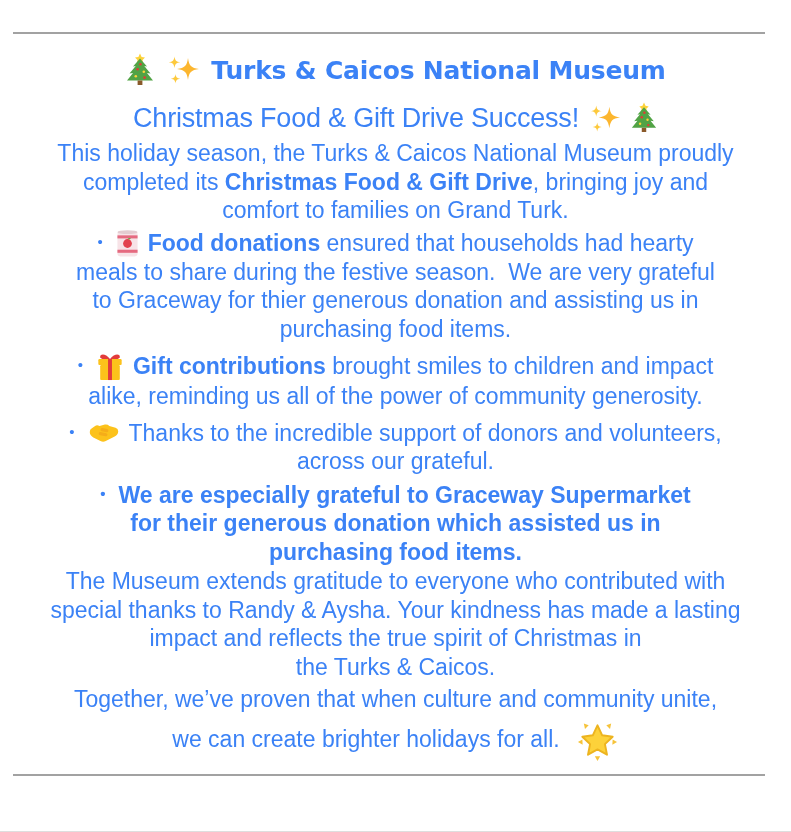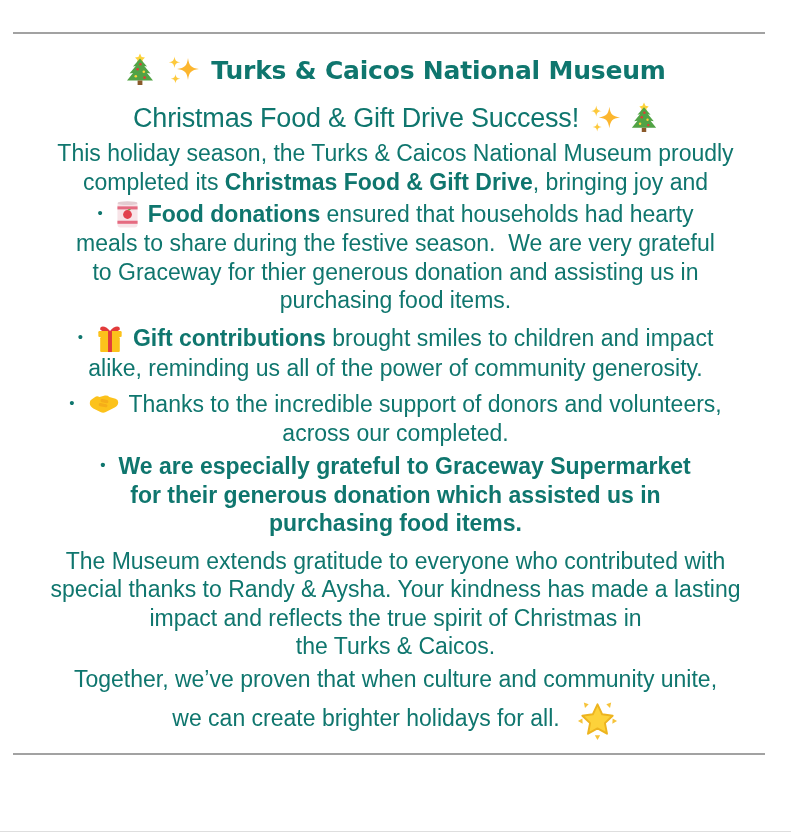--- a/index.html
+++ b/index.html
@@ -2,21 +2,21 @@
 <html><head>
 <meta charset="utf-8">
 <style>
   html,body{margin:0;padding:0;background:#ffffff;}
   .page{
     position:relative;
     width:791px;height:831px;
     background:#ffffff;
     border-bottom:1px solid #dedede;
     font-family:"Liberation Sans",sans-serif;
-    color:#0f766e;
+    color:#3b82f6;
     overflow:hidden;
   }
   .rule{height:2px;background:#a2a2a2;margin-left:13px;margin-right:26px;}
   .rule-top{margin-top:32px;}
   .rule-bottom{margin-top:14px;}
   .title{
     margin:19px 0 0;
     display:flex;align-items:center;justify-content:center;gap:11px;
     height:34px;
     font-family:"DejaVu Sans","Liberation Sans",sans-serif;
@@ -34,21 +34,21 @@
     line-height:28.5px;
     white-space:pre;
     text-align:center;
     display:flex;align-items:center;justify-content:center;
   }
   .p-intro{margin-top:4px;}
   .p-bullet1{margin-top:4px;}
   .p-bullet2{margin-top:8px;}
   .p-bullet3{margin-top:8px;}
   .p-bullet4{margin-top:5px;font-weight:bold;}
-  .p-closing{margin-top:9px;}
+  .p-closing{margin-top:1px;}
   .p-together{margin-top:4px;}
   .p-brighter{margin-top:4px;}
   .p-brighter .line{line-height:42px;}
   b{font-weight:bold;}
   .dot{
     font-size:15px;
     margin-right:13px;
     position:relative;top:-1px;
   }
   .emoji{display:inline-flex;align-items:center;justify-content:center;}
@@ -137,20 +137,21 @@
           <use href="#ic-tree"></use>
         </svg>
       </span>
   </h2>
 
   <div class="content">
 
     <div class="para p-intro">
       <div class="line"><span>This holiday season, the Turks &amp; Caicos National Museum proudly</span></div>
       <div class="line"><span>completed its </span><b>Christmas Food &amp; Gift Drive</b><span>, bringing joy and</span></div>
+      <div class="line"><span>comfort to families on Grand Turk.</span></div>
     </div>
 
     <div class="para p-bullet1">
       <div class="line">
         <span class="dot">•</span>
         <span class="emoji em-inline"><svg width="23" height="29" viewBox="0 0 24 30">
               <use href="#ic-can"></use>
             </svg></span>
         <b>Food donations</b><span> ensured that households had hearty</span>
       </div>
@@ -171,21 +172,21 @@
     </div>
 
     <div class="para p-bullet3">
       <div class="line">
         <span class="dot">•</span>
         <span class="emoji em-inline"><svg width="32" height="24" viewBox="0 0 36 26">
               <use href="#ic-handshake"></use>
             </svg></span>
         <span>Thanks to the incredible support of donors and volunteers,</span>
       </div>
-      <div class="line"><span>across our completed.</span></div>
+      <div class="line"><span>across our grateful.</span></div>
     </div>
 
     <div class="para p-bullet4">
       <div class="line">
         <span class="dot">•</span>
         <span>We are especially grateful to Graceway Supermarket</span>
       </div>
       <div class="line"><span>for their generous donation which assisted us in</span></div>
       <div class="line"><span>purchasing food items.</span></div>
     </div>

